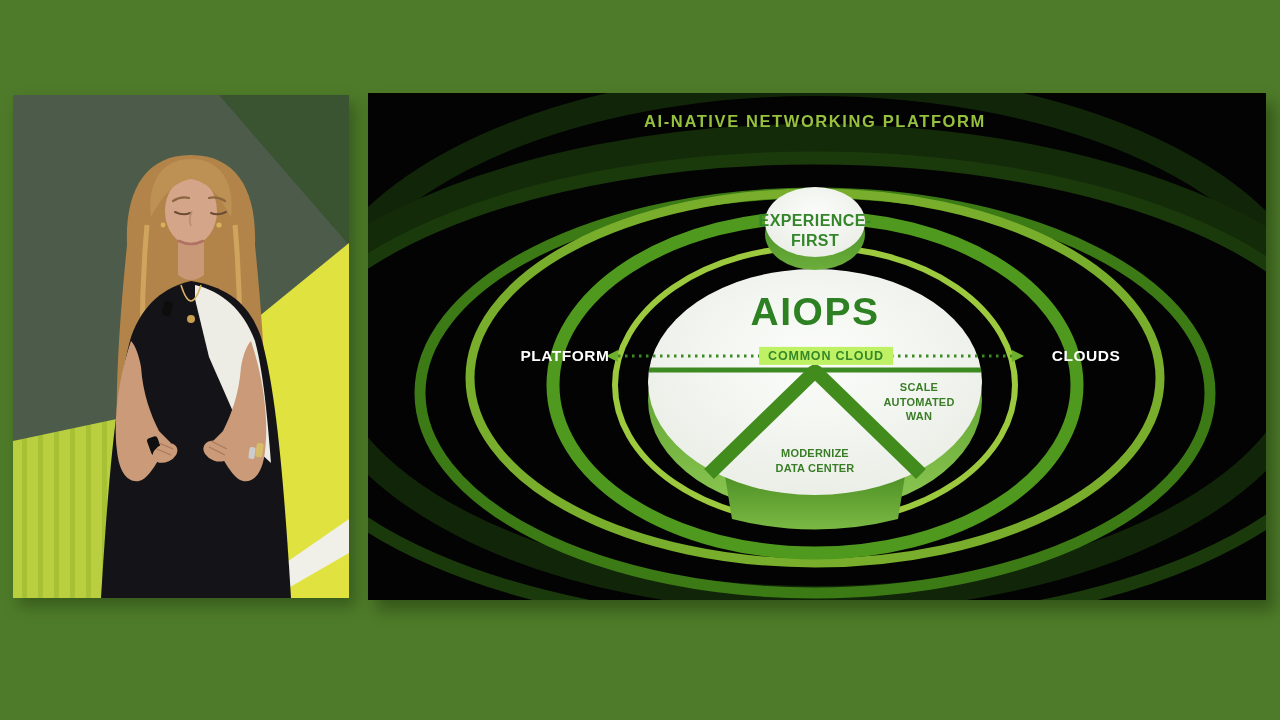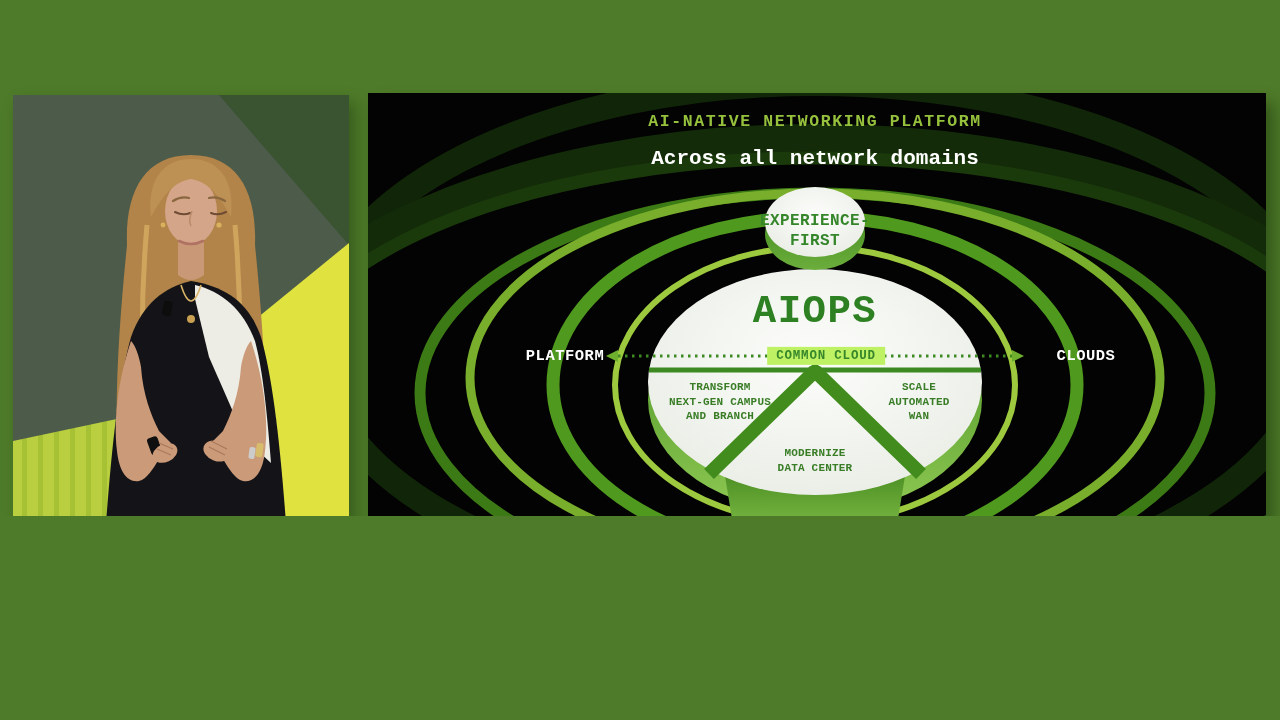--- a/index.html
+++ b/index.html
@@ -1,18 +1,18 @@
 <!DOCTYPE html>
 <html><head>
 <meta charset="utf-8">
 <style>
   html,body{margin:0;padding:0;background:#4e7b29;}
   *{box-sizing:border-box;}
-  .stage{position:relative;width:1280px;height:516px;background:#4e7b29;overflow:hidden;
-         font-family:Liberation Mono, monospace;}
+  .stage{position:relative;width:1280px;height:720px;background:#4e7b29;overflow:hidden;
+         font-family:Liberation Sans, sans-serif;}
   
   .webcam{position:absolute;left:13px;top:95px;width:336px;height:503px;overflow:hidden;
           box-shadow:6px 8px 14px rgba(15,35,5,.35);}
   .webcam svg{display:block;}
   
   .slide{position:absolute;left:368px;top:93px;width:898px;height:507px;background:#030303;
          box-shadow:8px 10px 14px rgba(15,35,5,.4);}
   .slide svg.art{position:absolute;left:0;top:0;}
   .lbl{position:absolute;transform:translate(-50%,-50%);text-align:center;white-space:pre-line;line-height:1.3;}
   .eyebrow{left:447px;top:29px;color:#95c13d;font-size:16.5px;font-weight:800;letter-spacing:1.6px;white-space:nowrap;}
@@ -121,30 +121,26 @@
 
       <line x1="250" y1="263" x2="644" y2="263" stroke="#3e8a22" stroke-width="3" stroke-dasharray="2.5 4.5"></line>
       <polygon points="238,263 250,257 250,269" fill="#6faf2e"></polygon>
       <polygon points="656,263 644,257 644,269" fill="#6faf2e"></polygon>
 
       <ellipse cx="447" cy="141" rx="50" ry="36" fill="url(#gBadgeSide)"></ellipse>
       <ellipse cx="447" cy="129" rx="50" ry="35" fill="url(#gWhite)"></ellipse>
     </svg>
 
     <div class="lbl eyebrow">AI-NATIVE NETWORKING PLATFORM</div>
-    <div class="lbl subtitle">Across all network domains</div>
     <div class="lbl badge-label">EXPERIENCE-
 FIRST</div>
     <div class="lbl aiops">AIOPS</div>
     <div class="lbl common-cloud">COMMON CLOUD</div>
     <div class="lbl clients">PLATFORM</div>
     <div class="lbl clouds">CLOUDS</div>
-    <div class="lbl seg seg-campus">TRANSFORM
-NEXT-GEN CAMPUS
-AND BRANCH</div>
     <div class="lbl seg seg-wan">SCALE
 AUTOMATED
 WAN</div>
     <div class="lbl seg seg-dc">MODERNIZE
 DATA CENTER</div>
   </div>
 
 </div>
 
 </body></html>

